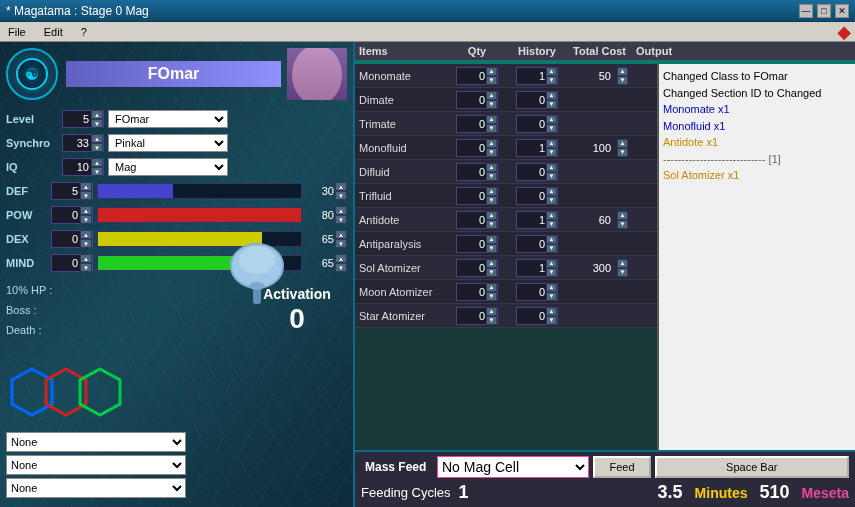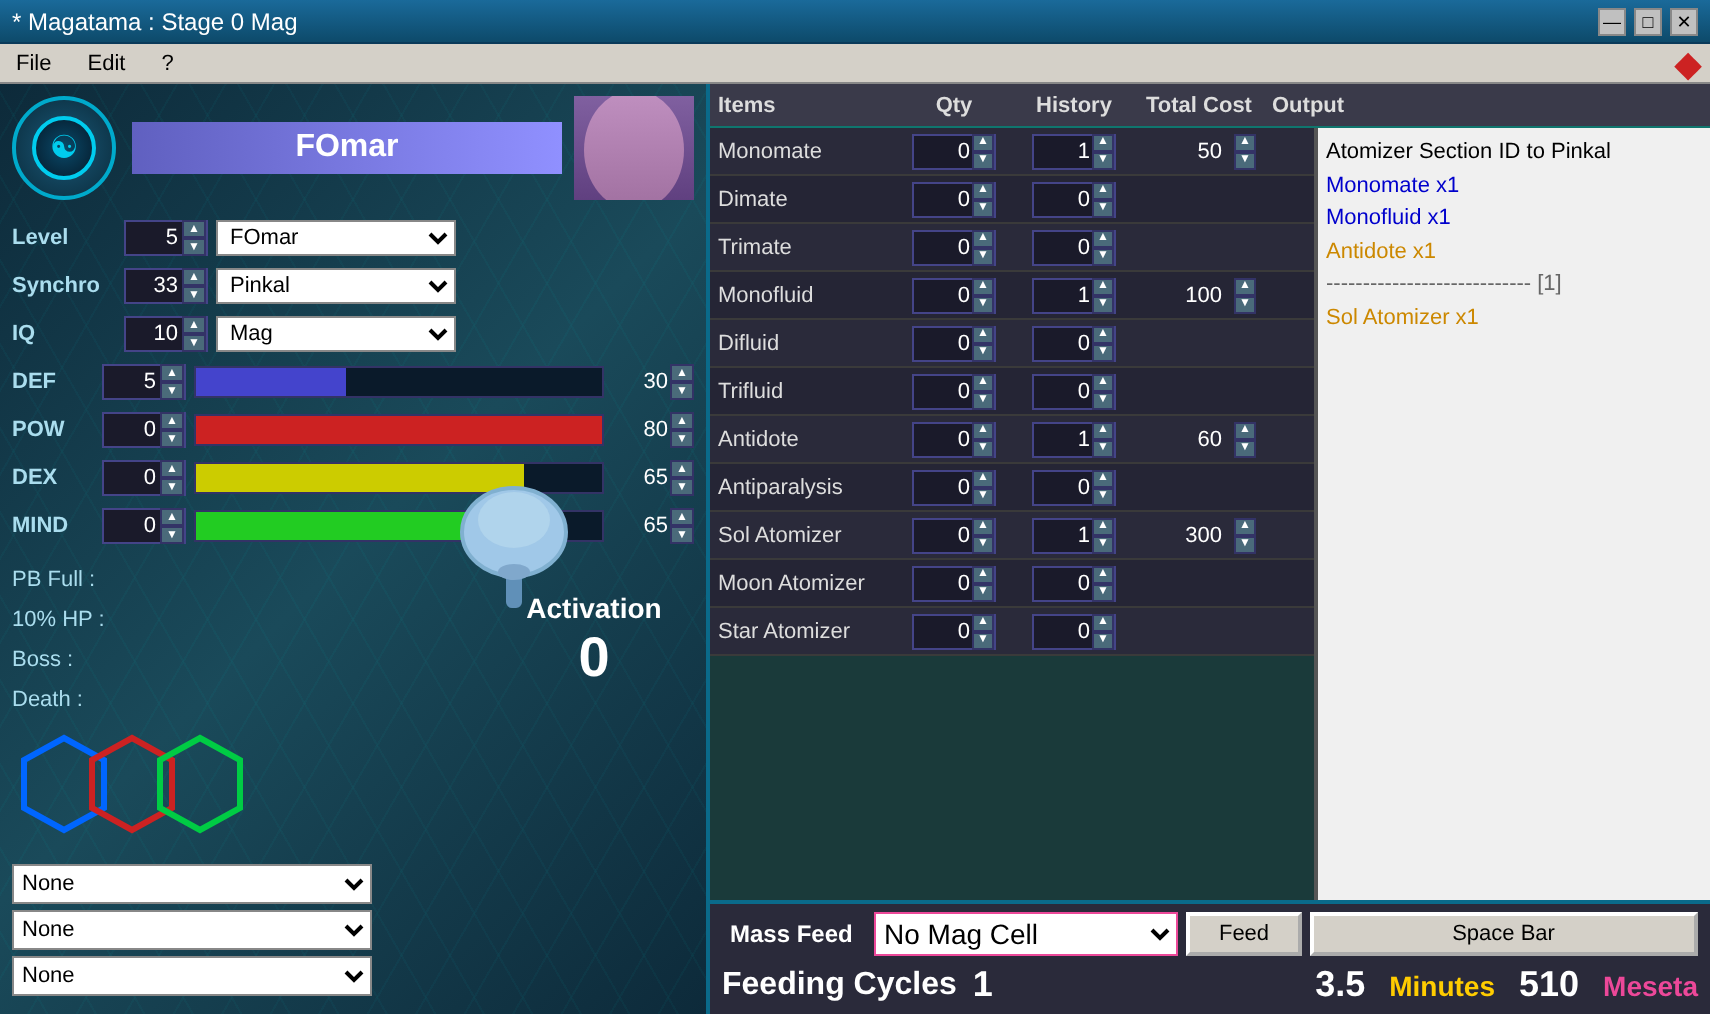--- a/index.html
+++ b/index.html
@@ -323,21 +323,21 @@
 
     
     .right-panel {
       flex: 1;
       display: flex;
       flex-direction: column;
     }
     .items-header {
       display: flex;
       background: #3a3a4a;
-      border-bottom: 1px solid #0f766e;
+      border-bottom: 4px solid #0f766e;
       height: 22px;
       align-items: center;
     }
     .col-item { width: 92px; padding: 0 4px; color: #ddd; font-size: 11px; font-weight: bold; }
     .col-qty { width: 60px; padding: 0 4px; color: #ddd; font-size: 11px; font-weight: bold; text-align: center; }
     .col-history { width: 60px; padding: 0 4px; color: #ddd; font-size: 11px; font-weight: bold; text-align: center; }
     .col-totalcost { width: 65px; padding: 0 4px; color: #ddd; font-size: 11px; font-weight: bold; text-align: center; }
     .col-output { flex: 1; padding: 0 4px; color: #ddd; font-size: 11px; font-weight: bold; }
     .items-left {
       width: 303px;
@@ -473,22 +473,22 @@
       align-items: center;
       justify-content: space-between;
     }
     .feeding-left {
       display: flex;
       align-items: center;
       gap: 8px;
     }
     .feeding-label {
       color: white;
-      font-size: 16px;
-      font-weight: bold;
+      font-size: 13px;
+      font-weight: normal;
     }
     .feeding-value {
       color: white;
       font-size: 18px;
       font-weight: bold;
     }
     .feeding-right {
       display: flex;
       align-items: center;
       gap: 12px;
@@ -679,23 +679,20 @@
         <div class="spin-btns" style="margin-left:1px;">
           <div class="spin-btn">▲</div>
           <div class="spin-btn">▼</div>
         </div>
       </div>
     </div>
 
     <div style="display:flex; position:relative; z-index:1; margin-top:4px;">
       <div class="info-container" style="flex:1;">
         <div class="info-row">
-          <span class="info-label">PB Full :</span>
-        </div>
-        <div class="info-row">
           <span class="info-label">10% HP :</span>
         </div>
         <div class="info-row">
           <span class="info-label">Boss :</span>
         </div>
         <div class="info-row">
           <span class="info-label">Death :</span>
         </div>
       </div>
 
@@ -1049,21 +1046,22 @@
     <div class="item-cost">
       <span class="cost-val"></span>
 
     </div>
   </div>
           </div>
       </div>
 
       <div class="output-panel">
         <div id="output-lines">
-            <div class="output-line ">Atomizer Section ID to Pinkal</div>
+            <div class="output-line ">Changed Class to FOmar</div>
+            <div class="output-line ">Changed Section ID to Changed</div>
             <div class="output-line blue">Monomate x1</div>
             <div class="output-line blue">Monofluid x1</div>
             <div class="output-line yellow">Antidote x1</div>
             <div class="output-line separator">---------------------------- [1]</div>
             <div class="output-line yellow">Sol Atomizer x1</div>
           </div>
       </div>
     </div>
 
     <div class="bottom-bar">

